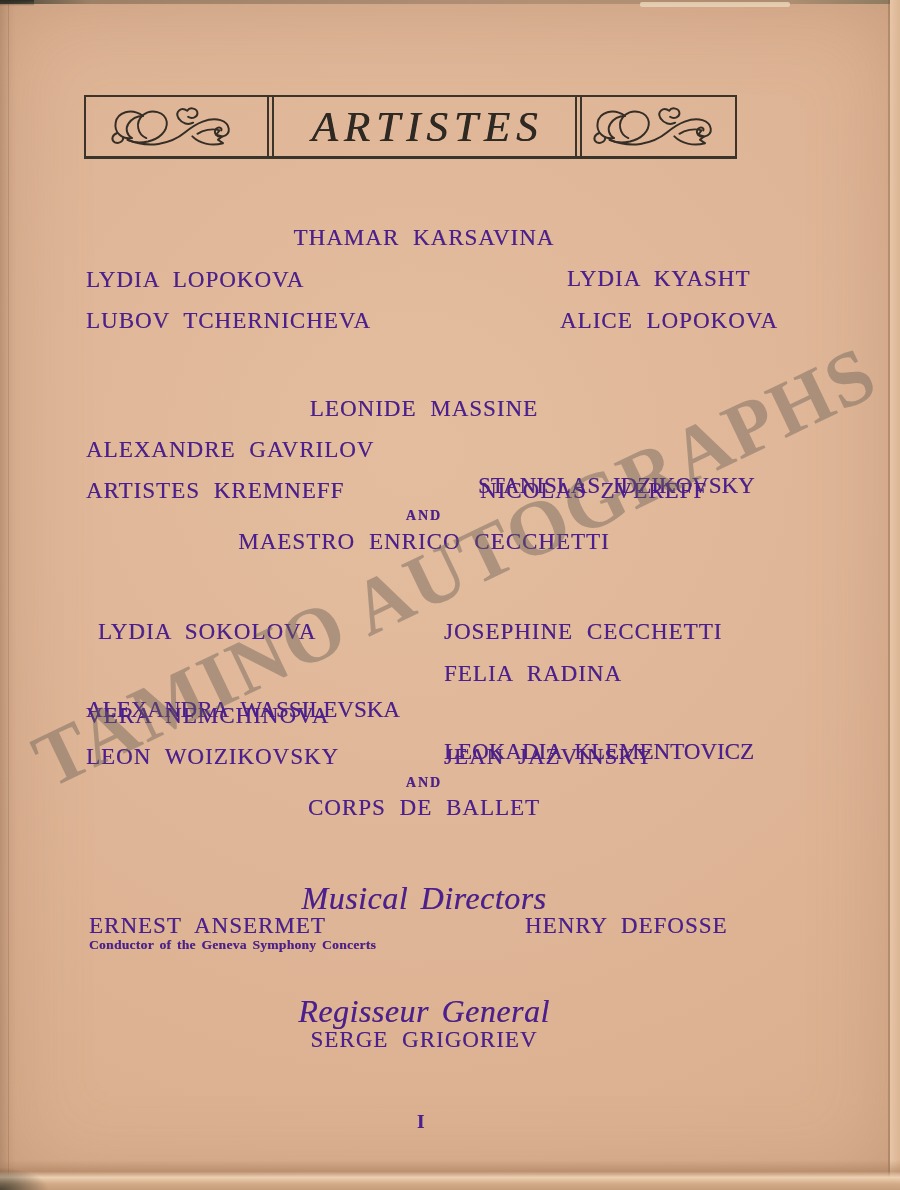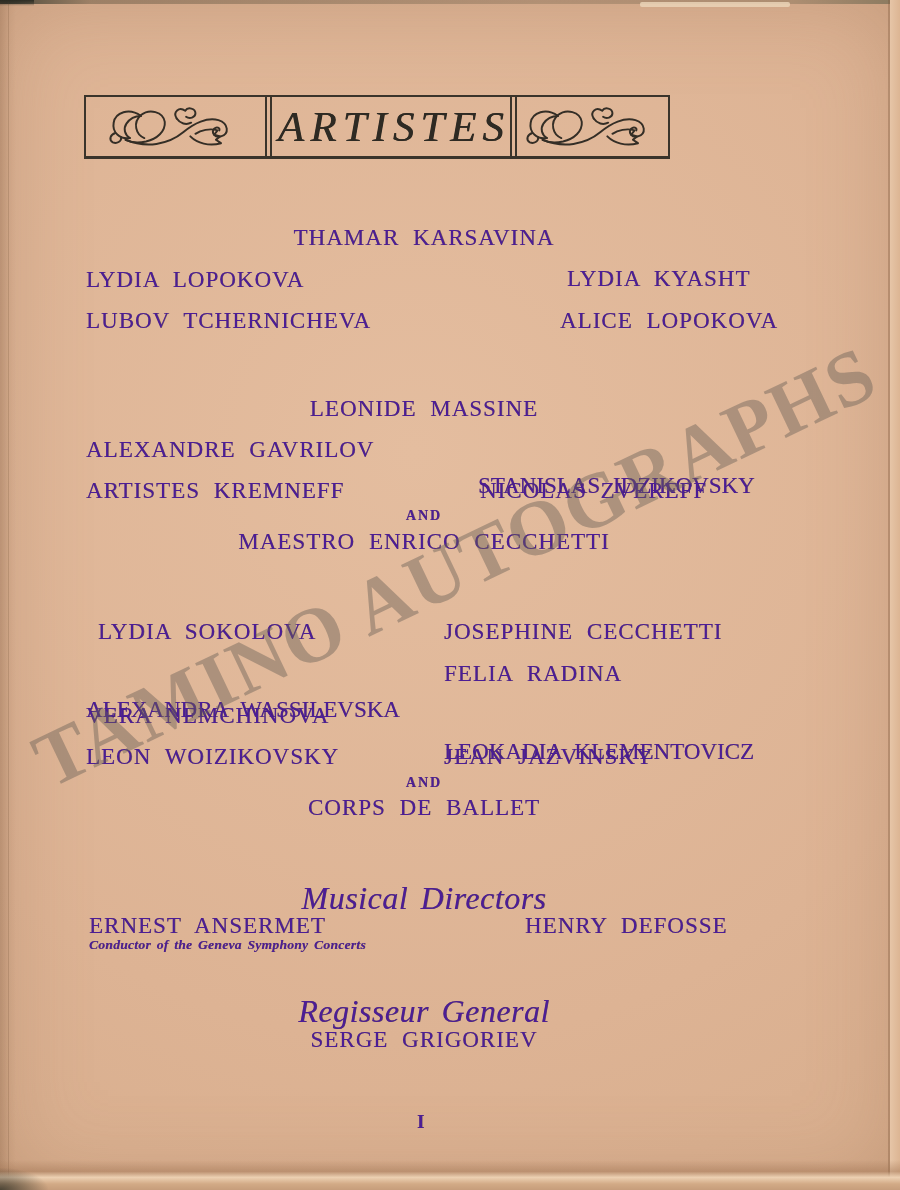--- a/index.html
+++ b/index.html
@@ -35,21 +35,21 @@
   
   .watermark{
     position:absolute;left:455px;top:567px;
     transform:translate(-50%,-50%) rotate(-25.5deg);
     font-size:78px;font-weight:bold;letter-spacing:2px;white-space:nowrap;
     color:rgba(104,96,87,.44);z-index:5;pointer-events:none;
   }
 
   
   .header-box{
-    position:absolute;left:84px;top:95px;width:586px;height:64px;
+    position:absolute;left:84px;top:95px;width:653px;height:64px;
     box-sizing:border-box;border:2.5px solid #3a342b;border-bottom-width:3.5px;
     display:flex;z-index:3;
   }
   .hp{display:flex;align-items:center;justify-content:center;box-sizing:border-box;}
   .hp-left{width:181px;}
   .hp-center{flex:1;border-left:7px double #3a342b;border-right:7px double #3a342b;}
   .hp-right{width:153px;}
   .title{
     font-style:italic;font-size:43px;letter-spacing:6px;padding-left:6px;
     color:#2e2a23;text-shadow:.5px 0 0 #2e2a23;white-space:nowrap;
@@ -60,21 +60,21 @@
   .nm{
     position:absolute;font-size:23px;letter-spacing:1px;word-spacing:7px;
     color:#4c1d95;white-space:nowrap;line-height:1;z-index:4;
     text-shadow:.3px .3px .4px rgba(51,45,38,.55);
   }
   .center{left:424px;transform:translateX(-50%);}
   .tight{letter-spacing:0;margin-top:36px;}
   .conj{font-size:14px;font-weight:bold;letter-spacing:2px;}
   .ital-head{font-style:italic;font-size:32px;letter-spacing:.5px;word-spacing:4px;
     text-shadow:.4px .3px .4px rgba(51,45,38,.6);}
-  .note{font-size:13.5px;font-style:italic;font-weight:bold;letter-spacing:.3px;word-spacing:2px;}
+  .note{font-size:13.5px;font-weight:bold;letter-spacing:.3px;word-spacing:2px;}
   .pgnum{font-size:19px;font-weight:bold;}
 </style>
 </head>
 <body>
 
 <div class="scan">
   <div class="paper"></div>
   <div class="edge-top"></div>
   <div class="edge-top-light"></div>
   <div class="edge-left"></div>

